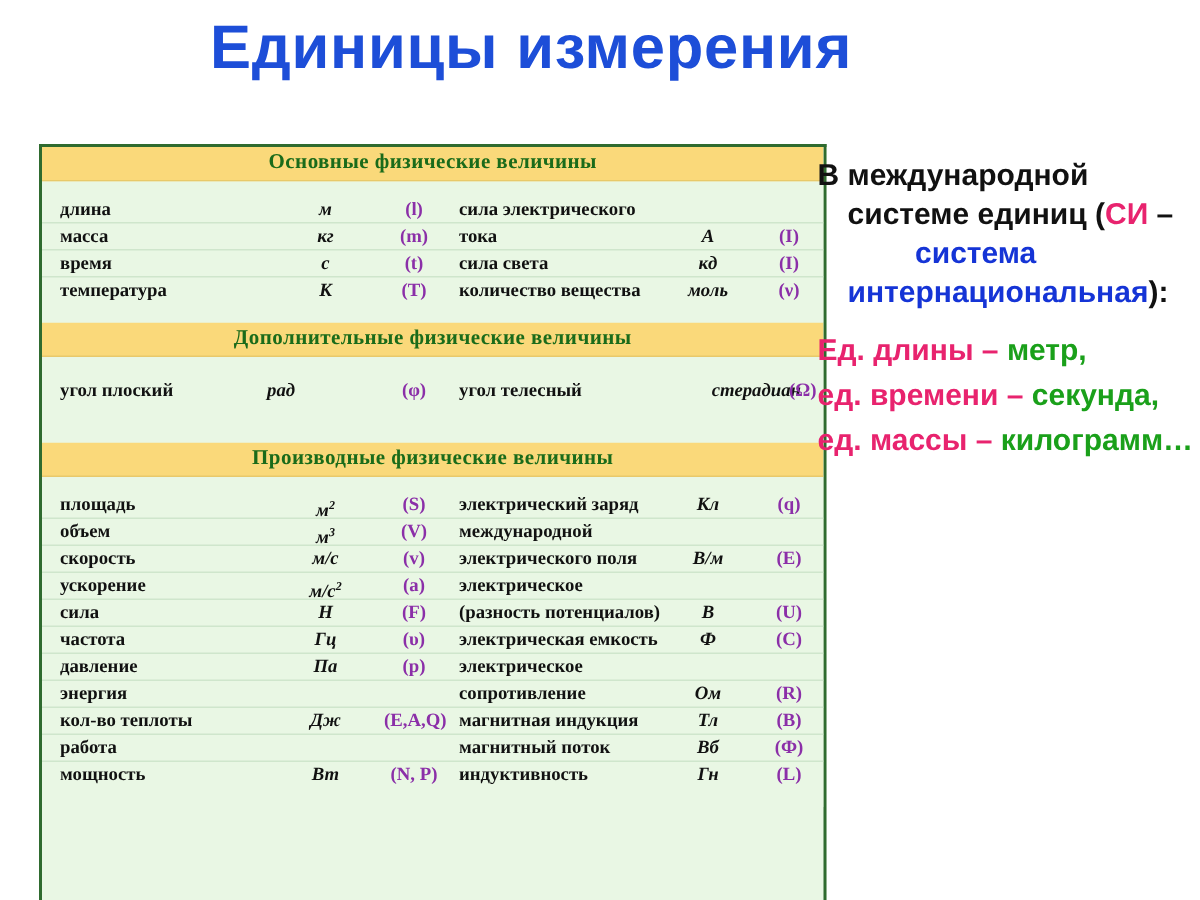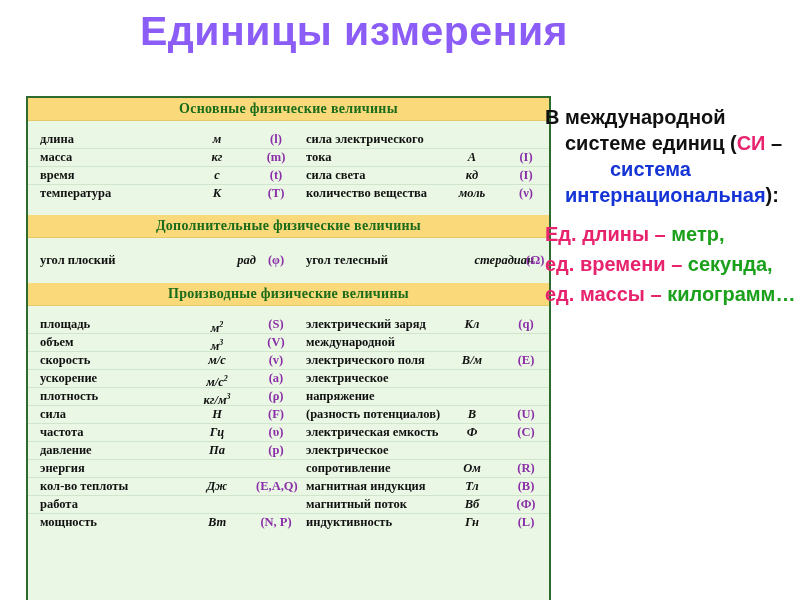--- a/index.html
+++ b/index.html
@@ -19,21 +19,21 @@
   #page-title {
     position: absolute;
     left: 0;
     top: 8px;
     width: 708px;
     text-align: center;
     font-family: "Liberation Sans", sans-serif;
     font-weight: bold;
     font-size: 41px;
     letter-spacing: 0.5px;
-    color: #8b5cf6;
+    color: #1d4ed8;
     white-space: nowrap;
   }
 
   
   #units-table {
     position: absolute;
     left: 26px;
     top: 96px;
     width: 525px;
     height: 504px;
@@ -92,25 +92,25 @@
 
   .c-name2 { left: 278px; text-align: left; }
   .c-unit2 { left: 408px; width: 72px; text-align: center; font-style: italic; }
   .c-sym2  { left: 478px; width: 40px; text-align: center; color: #8b2fa8; font-style: normal; }
 
   sup { font-size: 8px; vertical-align: super; font-style: italic; }
 
   
   .single-row {
     position: relative;
-    height: 45px;
+    height: 57px;
   }
   .single-row .cell { line-height: 45px; }
   .sr-name { left: 12px; }
-  .sr-unit { left: 150px; width: 78px; text-align: right; font-style: italic; }
+  .sr-unit { left: 150px; width: 78px; text-align: left; font-style: italic; }
   .sr-sym  { left: 228px; width: 40px; text-align: center; color: #8b2fa8; }
   .sr-name2 { left: 278px; }
   .sr-unit2 { left: 396px; width: 110px; text-align: right; font-style: italic; }
   .sr-sym2  { left: 498px; width: 30px; text-align: left; color: #8b2fa8; }
 
   .pad-top { height: 10px; }
   .pad-bot { height: 12px; }
 
   
   #side-text {
@@ -225,28 +225,20 @@
           <span class="cell c-sym">(v)</span>
           <span class="cell c-name2">электрического поля</span>
           <span class="cell c-unit2">В/м</span>
           <span class="cell c-sym2">(E)</span>
         </div>
         <div class="urow">
           <span class="cell c-name">ускорение</span>
           <span class="cell c-unit">м/с<sup>2</sup></span>
           <span class="cell c-sym">(a)</span>
           <span class="cell c-name2">электрическое</span>
-          <span class="cell c-unit2"></span>
-          <span class="cell c-sym2"></span>
-        </div>
-        <div class="urow">
-          <span class="cell c-name">плотность</span>
-          <span class="cell c-unit">кг/м<sup>3</sup></span>
-          <span class="cell c-sym">(ρ)</span>
-          <span class="cell c-name2">напряжение</span>
           <span class="cell c-unit2"></span>
           <span class="cell c-sym2"></span>
         </div>
         <div class="urow">
           <span class="cell c-name">сила</span>
           <span class="cell c-unit">Н</span>
           <span class="cell c-sym">(F)</span>
           <span class="cell c-name2">(разность потенциалов)</span>
           <span class="cell c-unit2">В</span>
           <span class="cell c-sym2">(U)</span>

